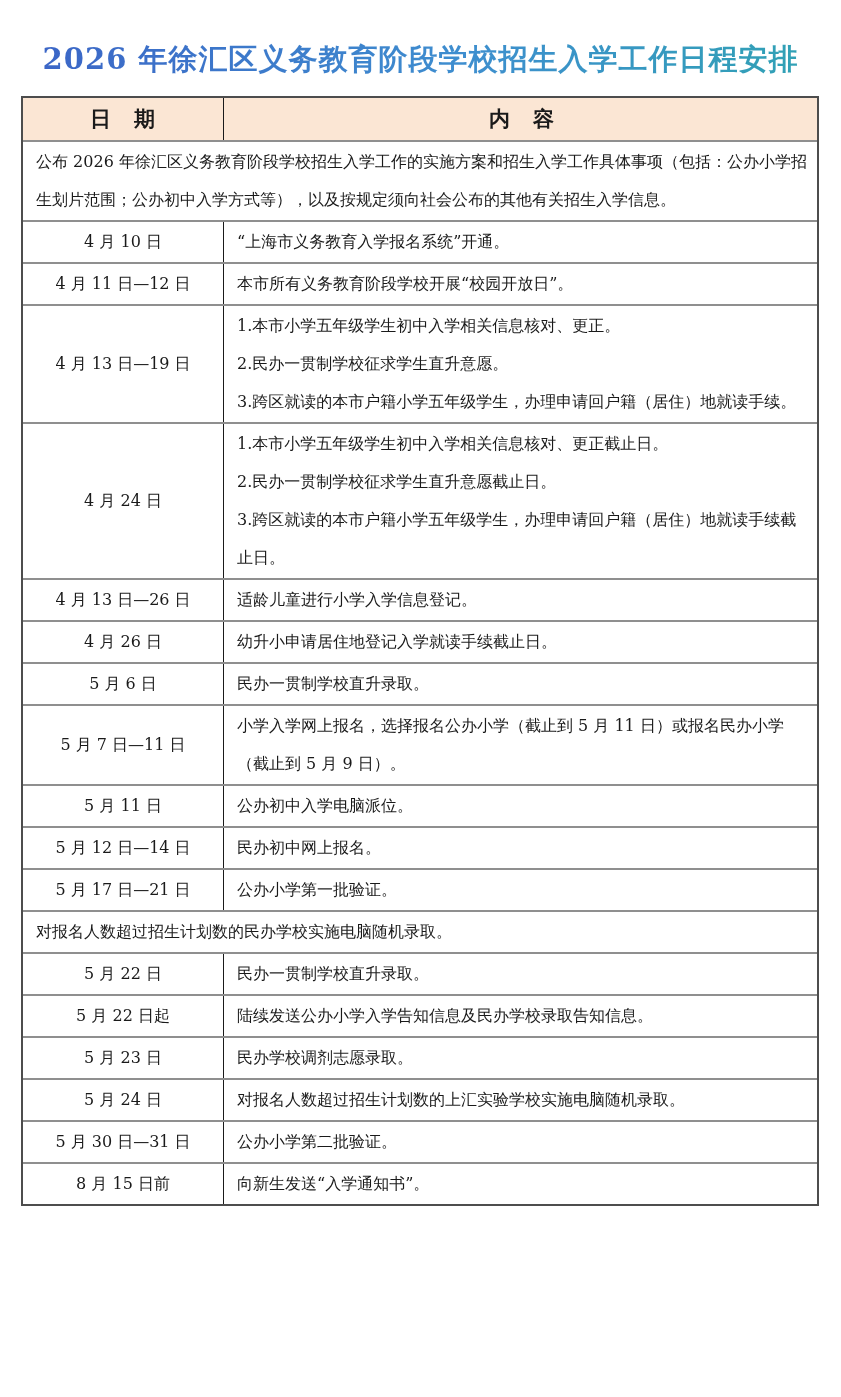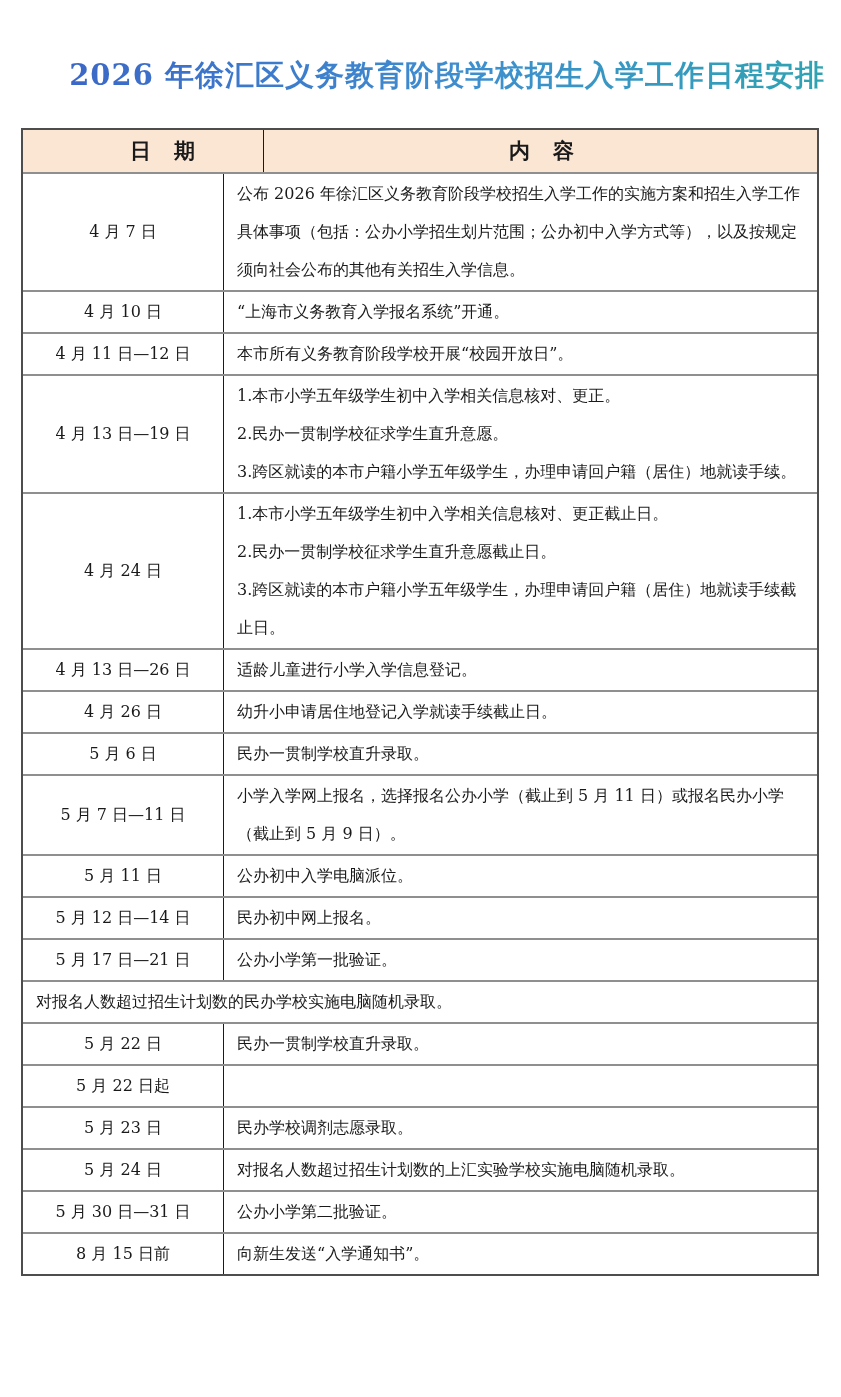--- a/index.html
+++ b/index.html
@@ -10,24 +10,24 @@
   .page {
     position: relative;
     width: 841px;
     height: 1397px;
     background: #ffffff;
     font-family: "DejaVu Serif", "Liberation Serif", serif;
     color: #1a1a1a;
     overflow: hidden;
   }
   .title {
-    margin: 16px;
+    margin: 0;
     padding-top: 40px;
     padding-bottom: 16px;
-    text-align: right;
+    text-align: center;
     font-size: 29px;
     font-weight: bold;
     letter-spacing: 1px;
     color: #3a64c6;
   }
   @supports ((-webkit-background-clip: text) or (background-clip: text)) {
     .title {
       background: linear-gradient(90deg, #3b62c6 0%, #3e8ecf 55%, #2fa3b2 100%);
       -webkit-background-clip: text;
       background-clip: text;
@@ -41,21 +41,20 @@
     box-sizing: border-box;
   }
   .row {
     display: flex;
     align-items: stretch;
     border-top: 2px solid #8f8f8f;
     min-height: 40px;
   }
   .row:first-child {
     border-top: none;
-    padding-left: 40px;
   }
   .cell {
     display: flex;
     align-items: center;
     box-sizing: border-box;
     font-size: 16px;
     line-height: 38px;
   }
   .date-cell {
     width: 201px;
@@ -92,21 +91,20 @@
 <div class="page">
   <h1 class="title">2026 年徐汇区义务教育阶段学校招生入学工作日程安排</h1>
 
   <div class="schedule-table">
     <div class="row header-row">
       <div class="cell date-cell">日　期</div>
       <div class="cell content-cell">内　容</div>
     </div>
 
     <div class="row">
-      <div class="cell date-cell">4 月 7 日</div>
       <div class="cell content-cell">公布 2026 年徐汇区义务教育阶段学校招生入学工作的实施方案和招生入学工作具体事项（包括：公办小学招生划片范围；公办初中入学方式等），以及按规定须向社会公布的其他有关招生入学信息。</div>
     </div>
     <div class="row">
       <div class="cell date-cell">4 月 10 日</div>
       <div class="cell content-cell">“上海市义务教育入学报名系统”开通。</div>
     </div>
     <div class="row">
       <div class="cell date-cell">4 月 11 日—12 日</div>
       <div class="cell content-cell">本市所有义务教育阶段学校开展“校园开放日”。</div>
     </div>
@@ -152,20 +150,21 @@
     </div>
     <div class="row">
       <div class="cell content-cell">对报名人数超过招生计划数的民办学校实施电脑随机录取。</div>
     </div>
     <div class="row">
       <div class="cell date-cell">5 月 22 日</div>
       <div class="cell content-cell">民办一贯制学校直升录取。</div>
     </div>
     <div class="row">
       <div class="cell date-cell">5 月 22 日起</div>
+      <div class="cell content-cell">陆续发送公办小学入学告知信息及民办学校录取告知信息。</div>
     </div>
     <div class="row">
       <div class="cell date-cell">5 月 23 日</div>
       <div class="cell content-cell">民办学校调剂志愿录取。</div>
     </div>
     <div class="row">
       <div class="cell date-cell">5 月 24 日</div>
       <div class="cell content-cell">对报名人数超过招生计划数的上汇实验学校实施电脑随机录取。</div>
     </div>
     <div class="row">

